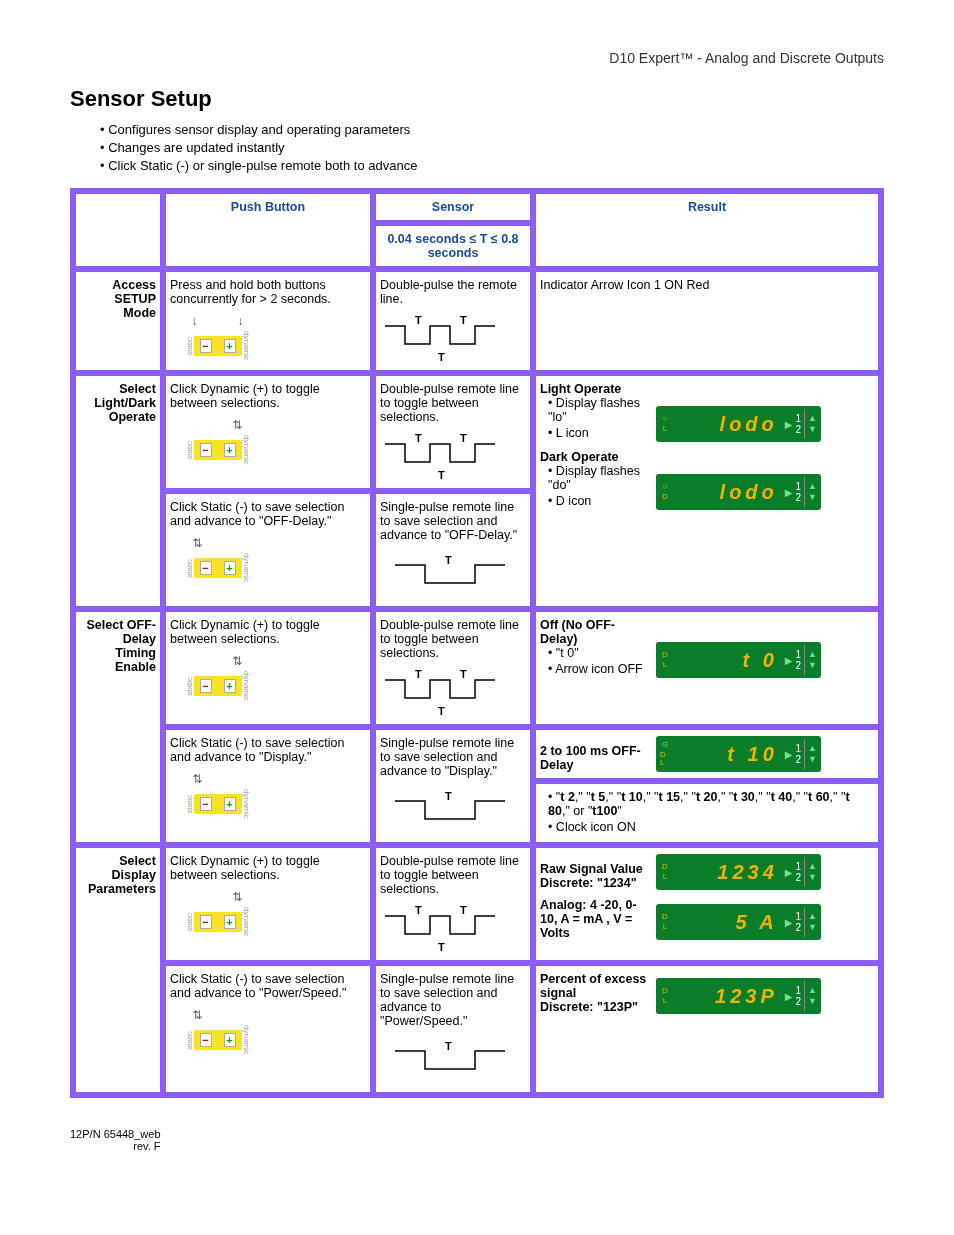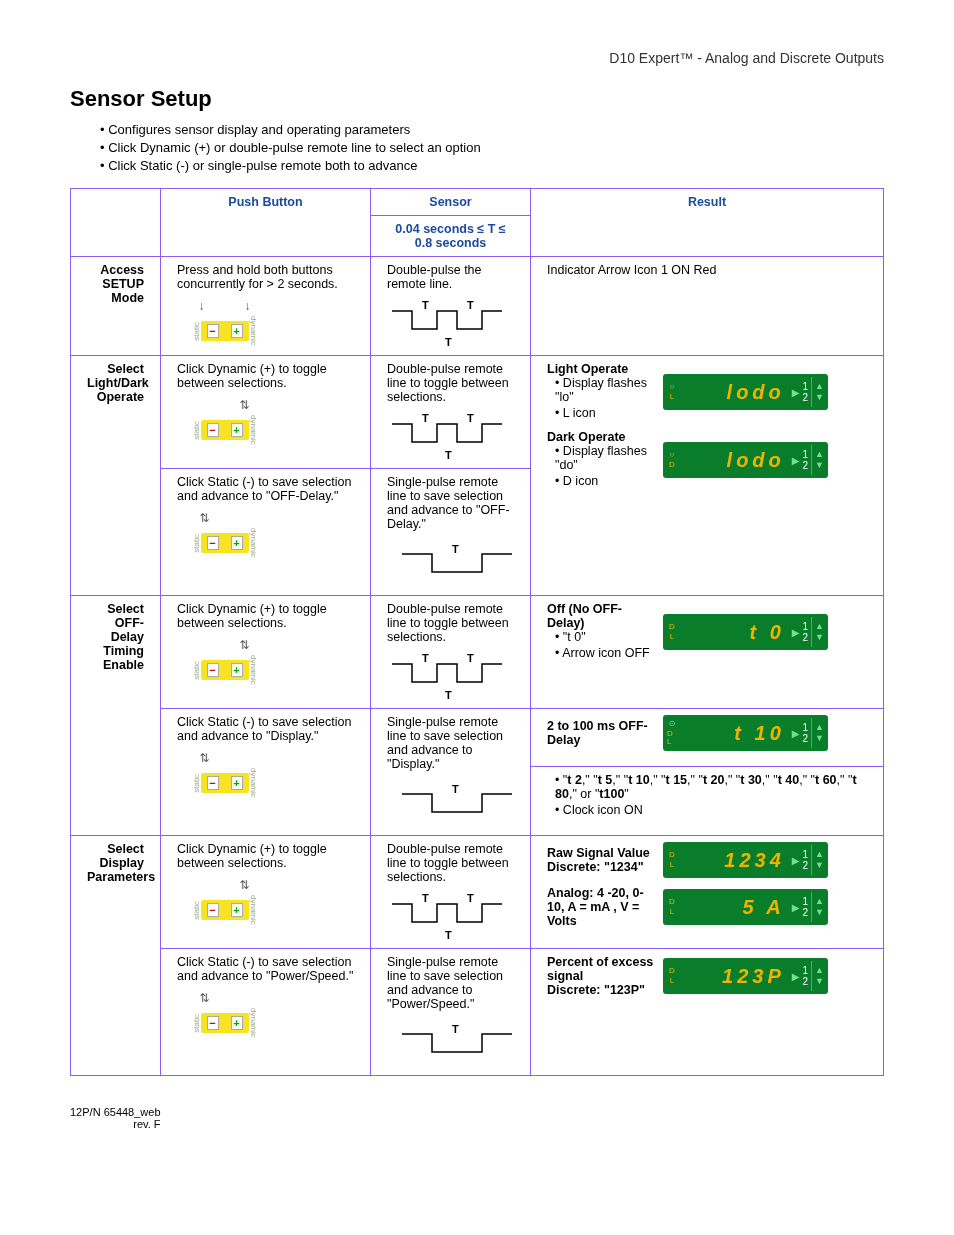--- a/index.html
+++ b/index.html
@@ -34,22 +34,22 @@
   ul.intro li {
     margin-bottom: 3px;
     font-size: 13px;
   }
   table.main {
     border-collapse: collapse;
     width: 100%;
     table-layout: fixed;
   }
   table.main th, table.main td {
-    border: 1px solid #8b5cf6;
-    padding: 6px 16px;
+    border: 6px solid #8b5cf6;
+    padding: 6px 4px;
     vertical-align: top;
     font-size: 12.5px;
   }
   table.main th {
     font-weight: bold;
     text-align: center;
     color: #1a4ba0;
     background: #fff;
   }
   th.subhead {
@@ -62,21 +62,21 @@
     font-weight: bold;
     vertical-align: middle;
     font-size: 13px;
     text-align: right;
   }
   .result b { font-weight: bold; }
   .result ul { list-style: none; margin-left: 8px; }
   .result ul li::before { content: "• "; }
   .result ul li { margin-bottom: 2px; }
   .result-block { margin-bottom: 8px; }
-  .result-flex { display: flex; gap: 6px; align-items: center; }
+  .result-flex { display: flex; gap: 6px; align-items: flex-end; }
   .result-text { flex: 0 0 110px; }
   .lcd {
     width: 165px; height: 36px;
     background: #0a7d2a;
     border-radius: 3px;
     display: flex; align-items: center;
     padding: 2px 4px;
     gap: 3px;
     flex-shrink: 0;
   }
@@ -135,21 +135,21 @@
 </style>
 </head>
 <body>
 
 <div class="header-line">D10 Expert™ - Analog and Discrete Outputs</div>
 
 <h1>Sensor Setup</h1>
 
 <ul class="intro">
   <li>Configures sensor display and operating parameters</li>
-  <li>Click Dynamic (+) or double-pulse remote line to select an option</li>
+  <li>Changes are updated instantly</li>
   <li>Click Static (-) or single-pulse remote both to advance</li>
 </ul>
 
 <table class="main">
   <colgroup>
     <col style="width:90px">
     <col style="width:210px">
     <col style="width:160px">
     <col>
   </colgroup>

